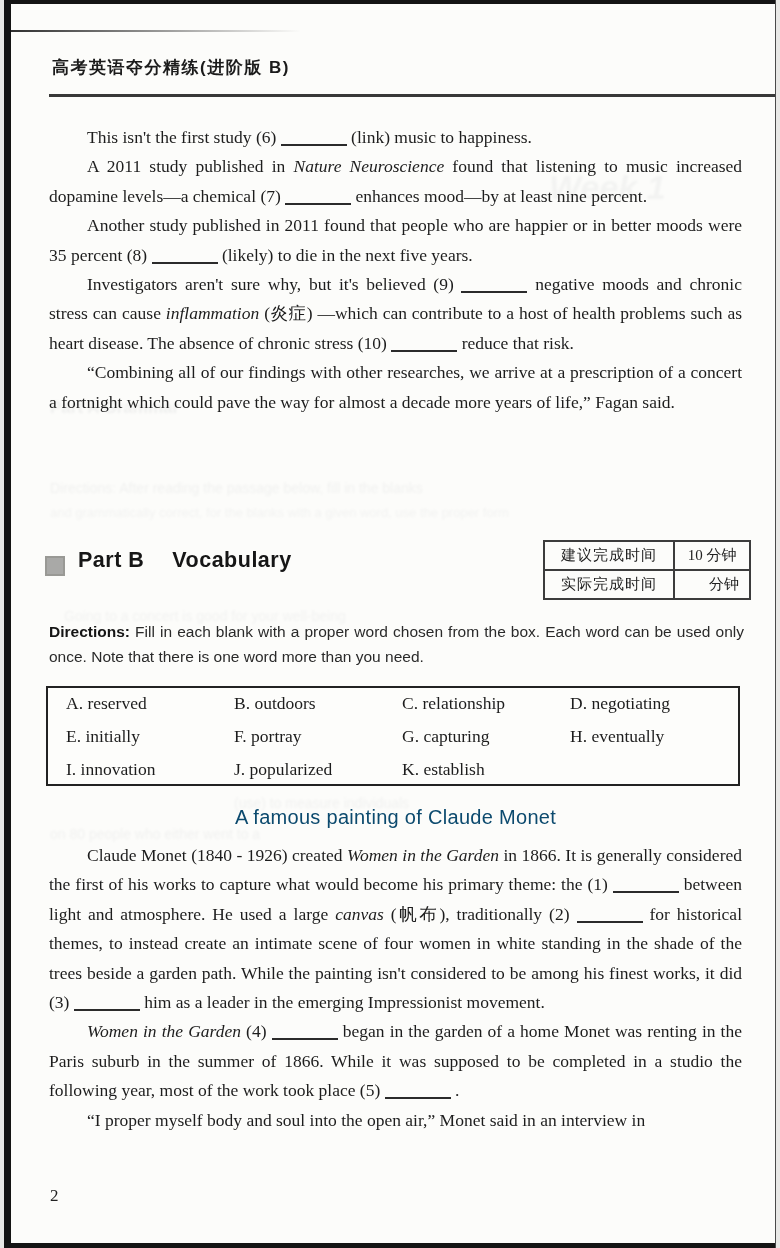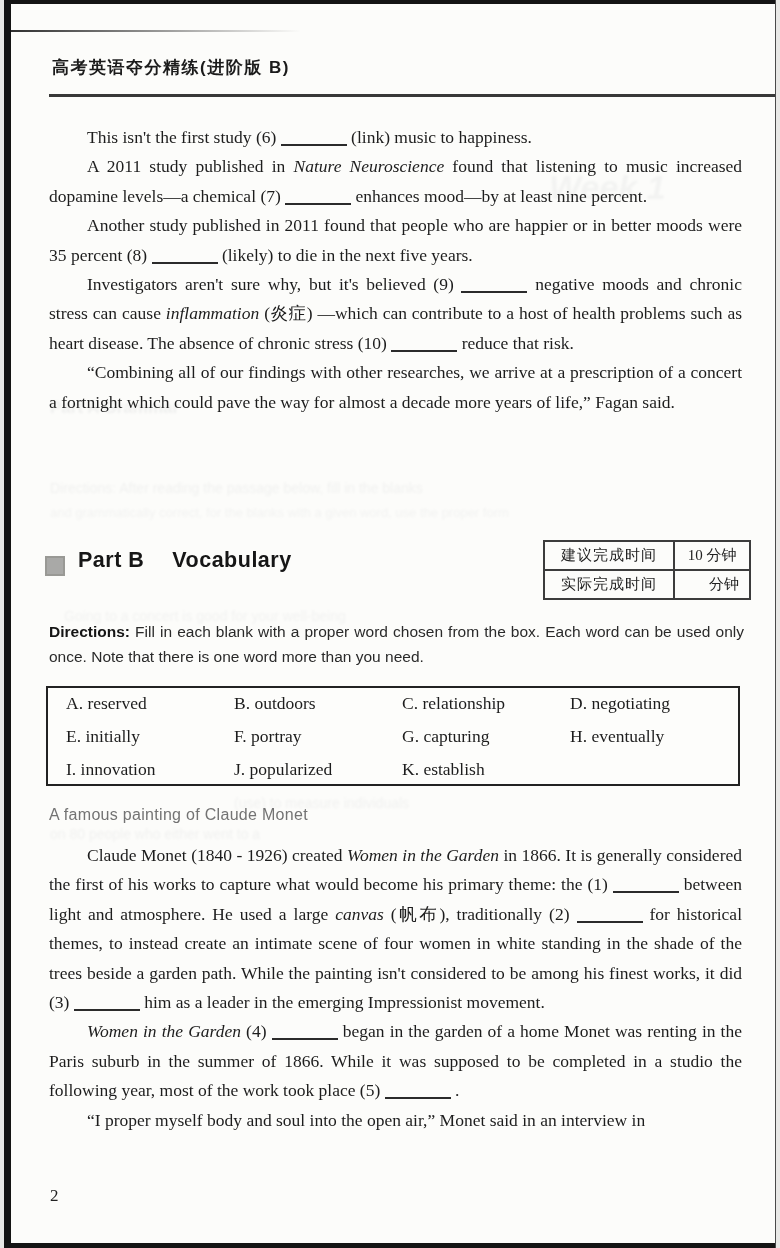--- a/index.html
+++ b/index.html
@@ -52,23 +52,23 @@
     font-size:15.5px;line-height:24.5px;color:#2a2a2a;text-align:justify;}
   .directions b{font-weight:700;color:#151515;}
   
   .wordbox{position:absolute;left:42px;top:686px;width:694px;height:100px;z-index:2;
     border:2px solid #222;background:rgba(255,255,255,.25);
     display:grid;grid-template-columns:168px 168px 168px 1fr;
     align-content:center;row-gap:3px;padding-left:18px;box-sizing:border-box;
     font-size:17.5px;line-height:30px;}
   .wordbox span{white-space:nowrap;}
   
-  .monet-heading{position:absolute;left:45px;top:806px;width:693px;z-index:2;text-align:left;
-    font-family:"Liberation Sans","DejaVu Sans",sans-serif;font-size:16px;font-weight:500;
-    color:#737373;letter-spacing:.3px;}
+  .monet-heading{position:absolute;left:45px;top:806px;width:693px;z-index:2;text-align:center;
+    font-family:"Liberation Sans","DejaVu Sans",sans-serif;font-size:20px;font-weight:500;
+    color:#0c4a6e;letter-spacing:.3px;}
   
   .page-number{position:absolute;left:46px;top:1186px;z-index:2;font-size:17px;color:#222;}
 </style>
 </head>
 <body>
 
 <div class="page">
 
   <div id="ghost-layer">
       <div class="ghost" style="left: 545px; top: 168px; font-size: 34px; font-weight: 700; opacity: 0.07; font-style: italic;">Week 1</div>

